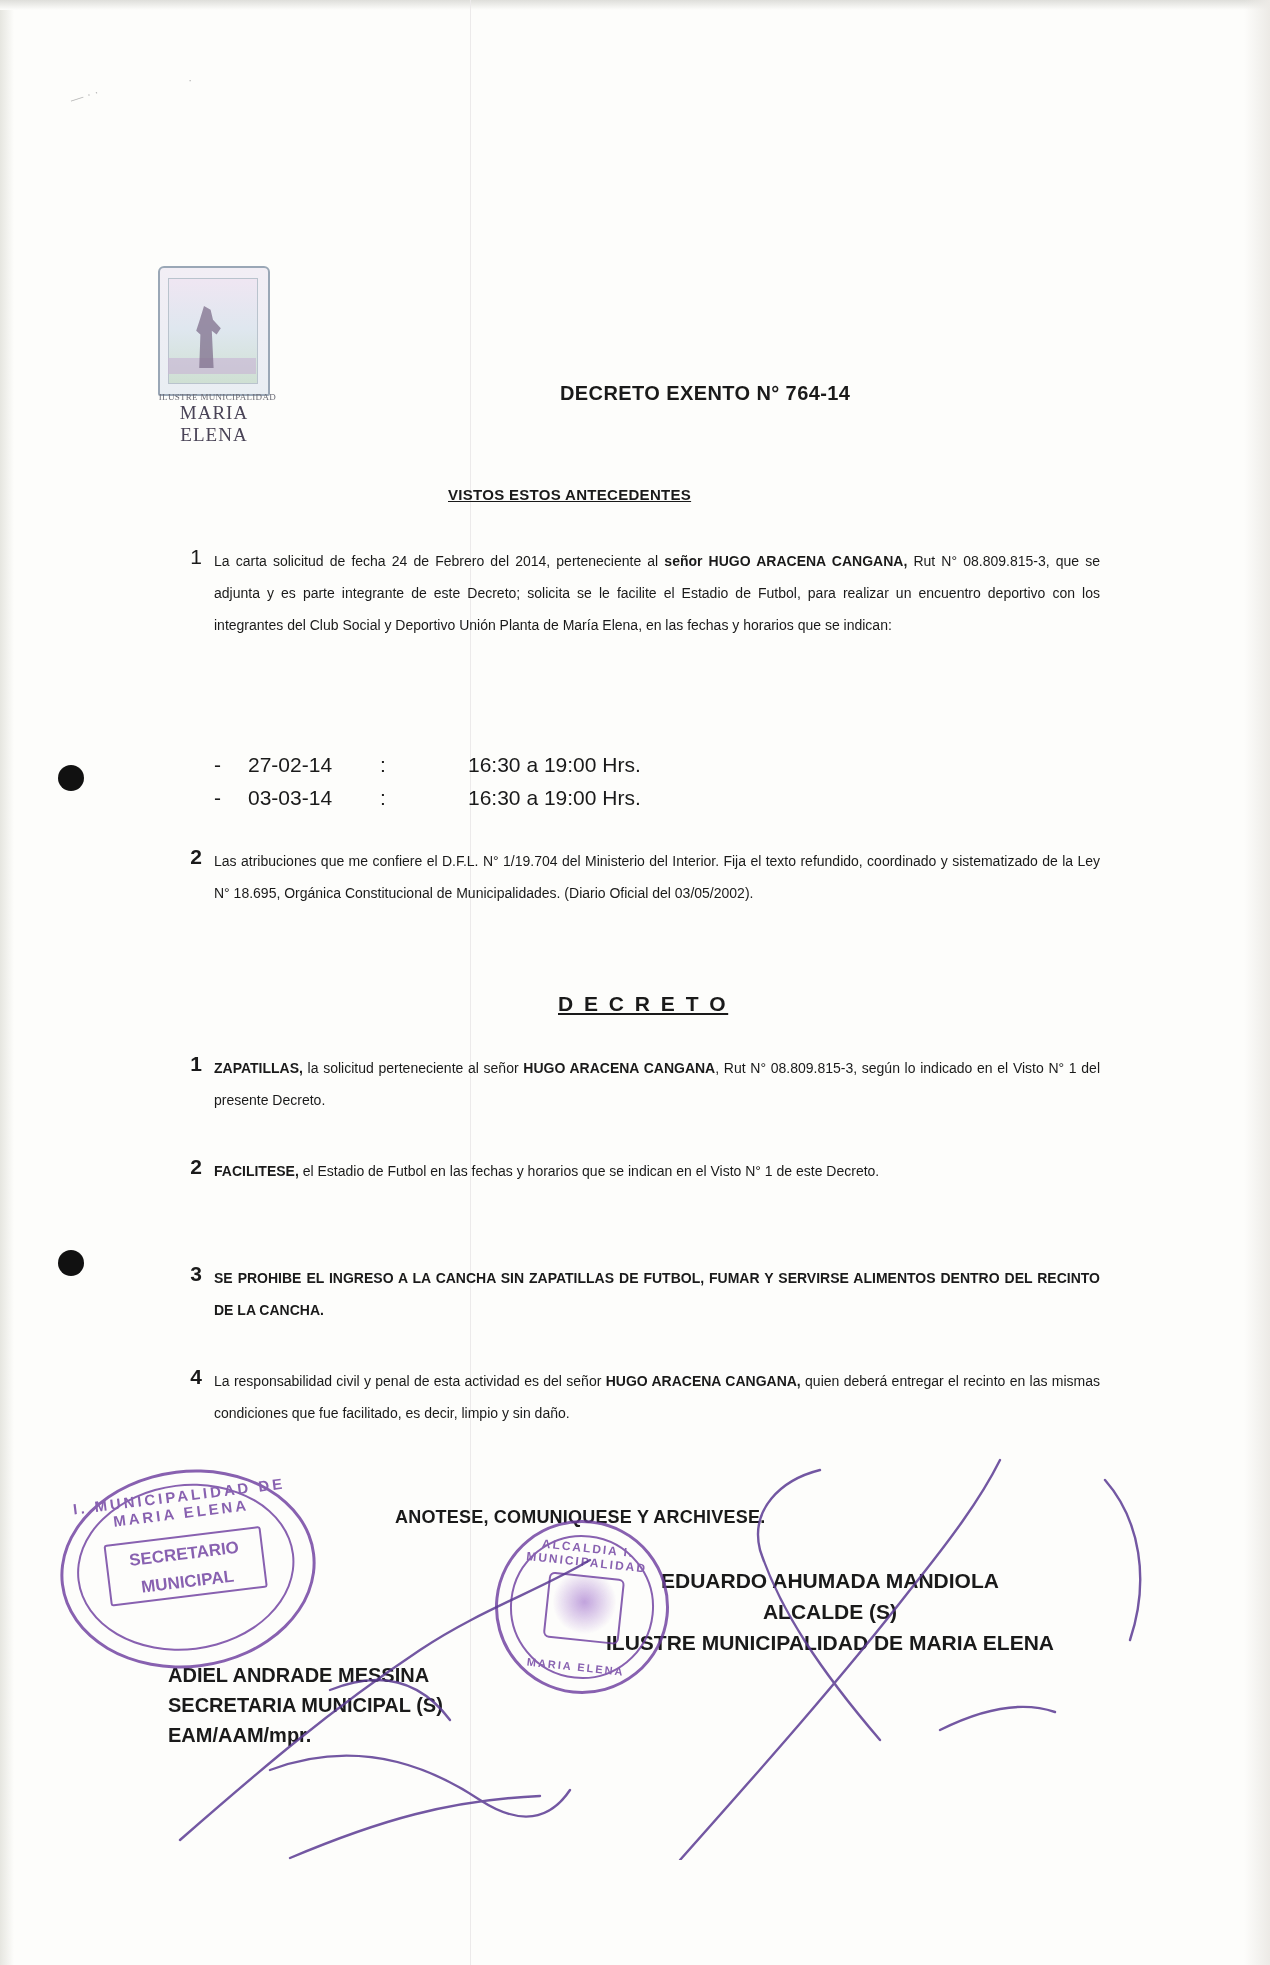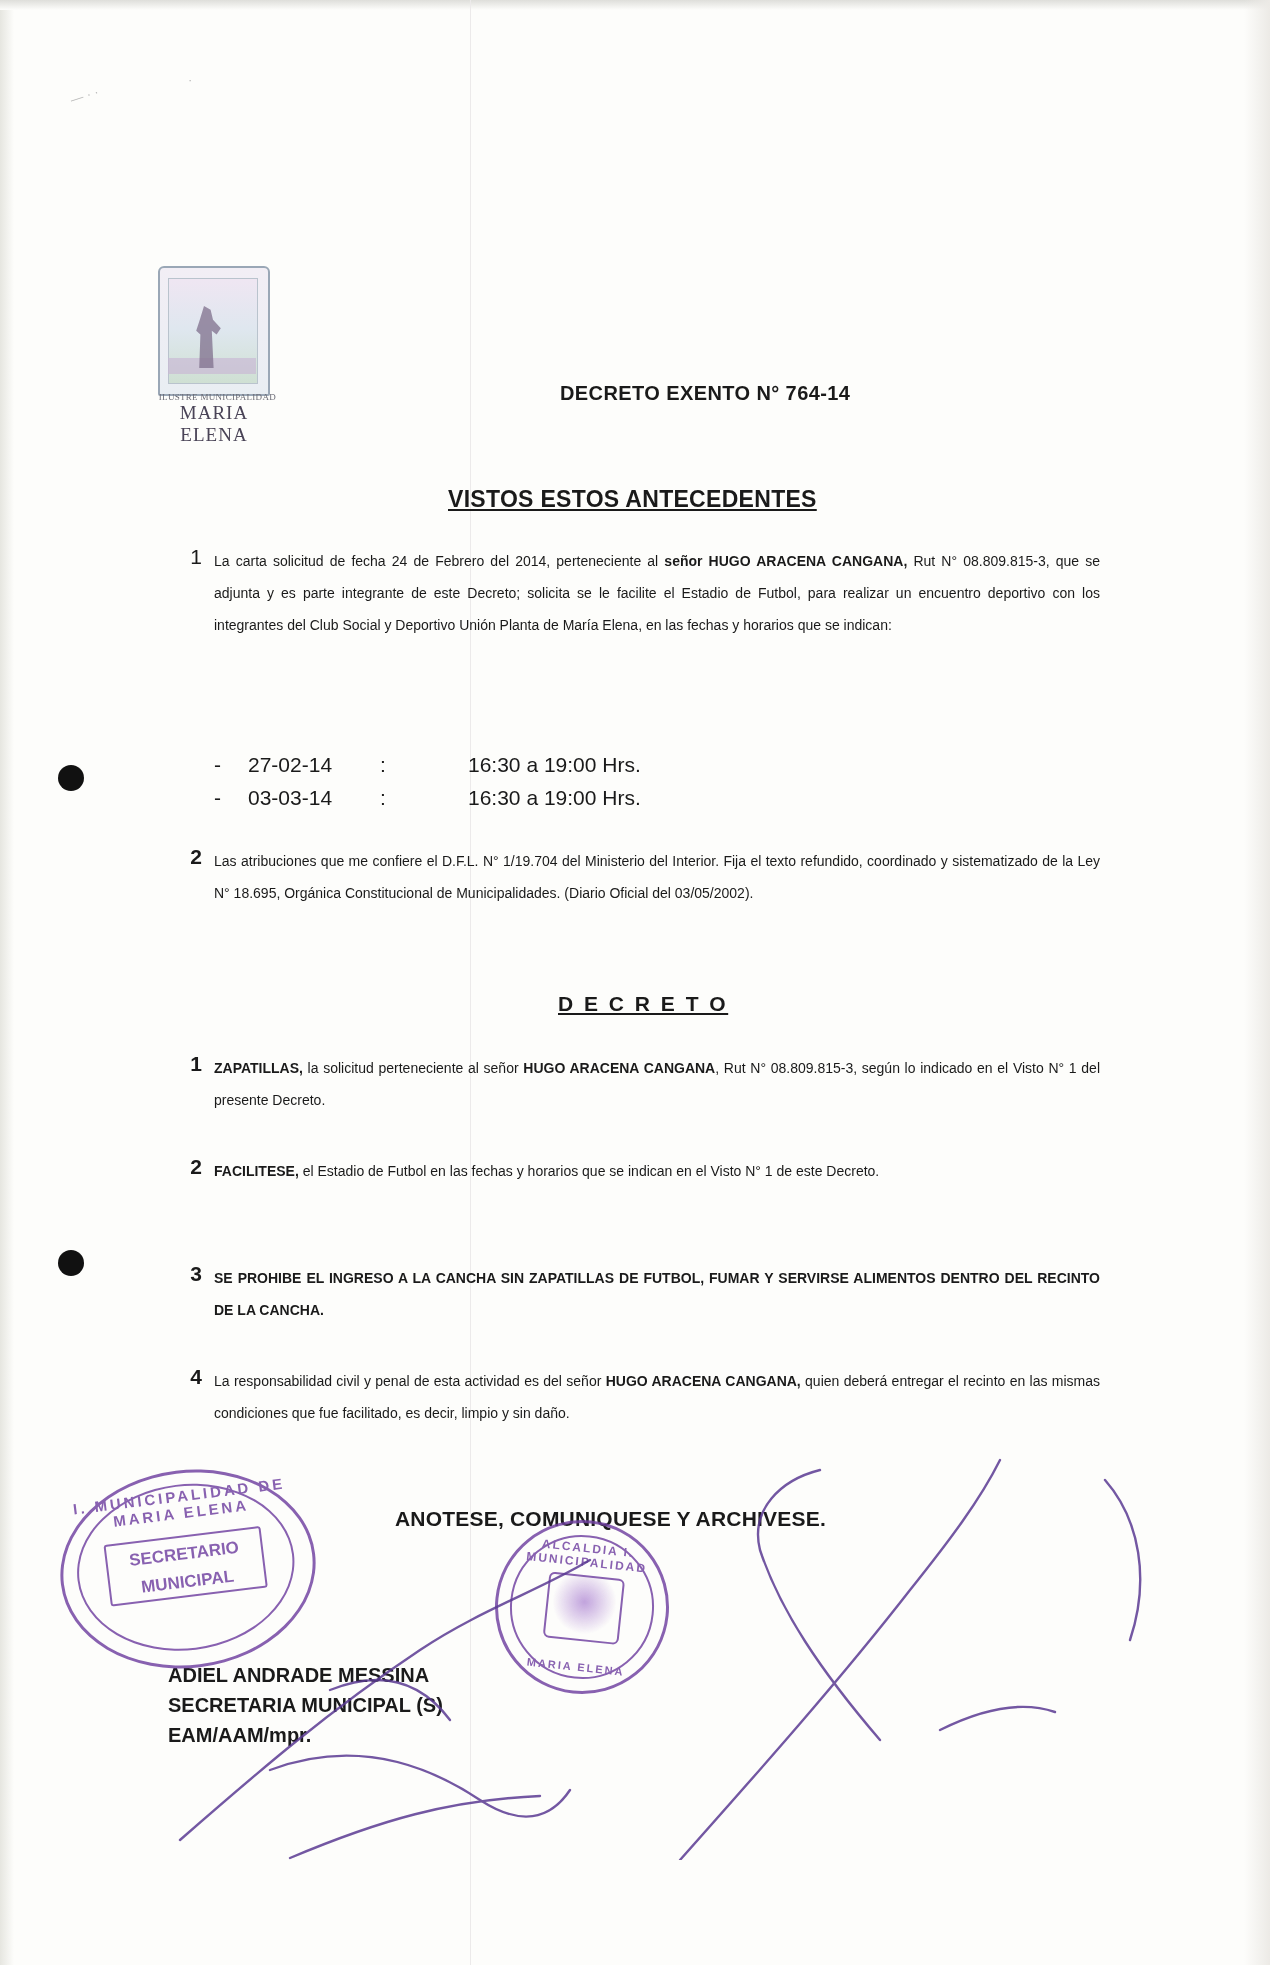--- a/index.html
+++ b/index.html
@@ -124,21 +124,21 @@
     font-weight: bold;
     letter-spacing: .4px;
   }
   .decree-head .line2 {
     margin-top: 6px;
   }
   .vistos {
     position: absolute;
     left: 448px;
     top: 486px;
-    font-size: 23px;
+    font-size: 15px;
     font-weight: bold;
     letter-spacing: .3px;
     text-decoration: underline;
   }
   .decreto-word {
     position: absolute;
     left: 558px;
     top: 992px;
     font-size: 21px;
     font-weight: bold;
@@ -169,21 +169,21 @@
   .sched-row { display: flex; }
   .sched-dash { width: 34px; }
   .sched-date { width: 132px; }
   .sched-colon { width: 88px; }
   .sched-time { }
   
   .anotese {
     position: absolute;
     left: 395px;
     top: 1507px;
-    font-size: 21px;
+    font-size: 18px;
     font-weight: bold;
     letter-spacing: .2px;
   }
   .sign-block {
     position: absolute;
     left: 560px;
     top: 1565px;
     width: 540px;
     text-align: center;
     font-size: 21px;
@@ -361,20 +361,25 @@
   <div class="para" id="res-2-text" style="left:214px; top:1155px; width:886px;"><span class="b">FACILITESE,</span><span> el Estadio de Futbol en las fechas y horarios que se indican en el Visto N° 1 de este Decreto.</span></div>
 
   <div class="num bold" style="left:176px; top:1262px;">3</div>
   <div class="para" id="res-3-text" style="left:214px; top:1262px; width:886px;"><span class="b">SE PROHIBE EL INGRESO A LA CANCHA SIN ZAPATILLAS DE FUTBOL, FUMAR Y SERVIRSE ALIMENTOS DENTRO DEL RECINTO DE LA CANCHA.</span></div>
 
   <div class="num bold" style="left:176px; top:1365px;">4</div>
   <div class="para" id="res-4-text" style="left:214px; top:1365px; width:886px;"><span>La responsabilidad civil y penal de esta actividad es del señor </span><span class="b">HUGO ARACENA CANGANA,</span><span> quien deberá entregar el recinto en las mismas condiciones que fue facilitado, es decir, limpio y sin daño.</span></div>
 
   <div class="anotese">ANOTESE, COMUNIQUESE Y ARCHIVESE.</div>
 
+  <div class="sign-block">
+    <div>EDUARDO AHUMADA MANDIOLA</div>
+    <div>ALCALDE (S)</div>
+    <div>ILUSTRE MUNICIPALIDAD DE MARIA ELENA</div>
+  </div>
 
   <div class="sec-block">
     <div>ADIEL ANDRADE MESSINA</div>
     <div>SECRETARIA MUNICIPAL (S)</div>
     <div>EAM/AAM/mpr.</div>
   </div>
 
 
   <div class="stamp stamp-sec">
     <div class="ring2"></div>

